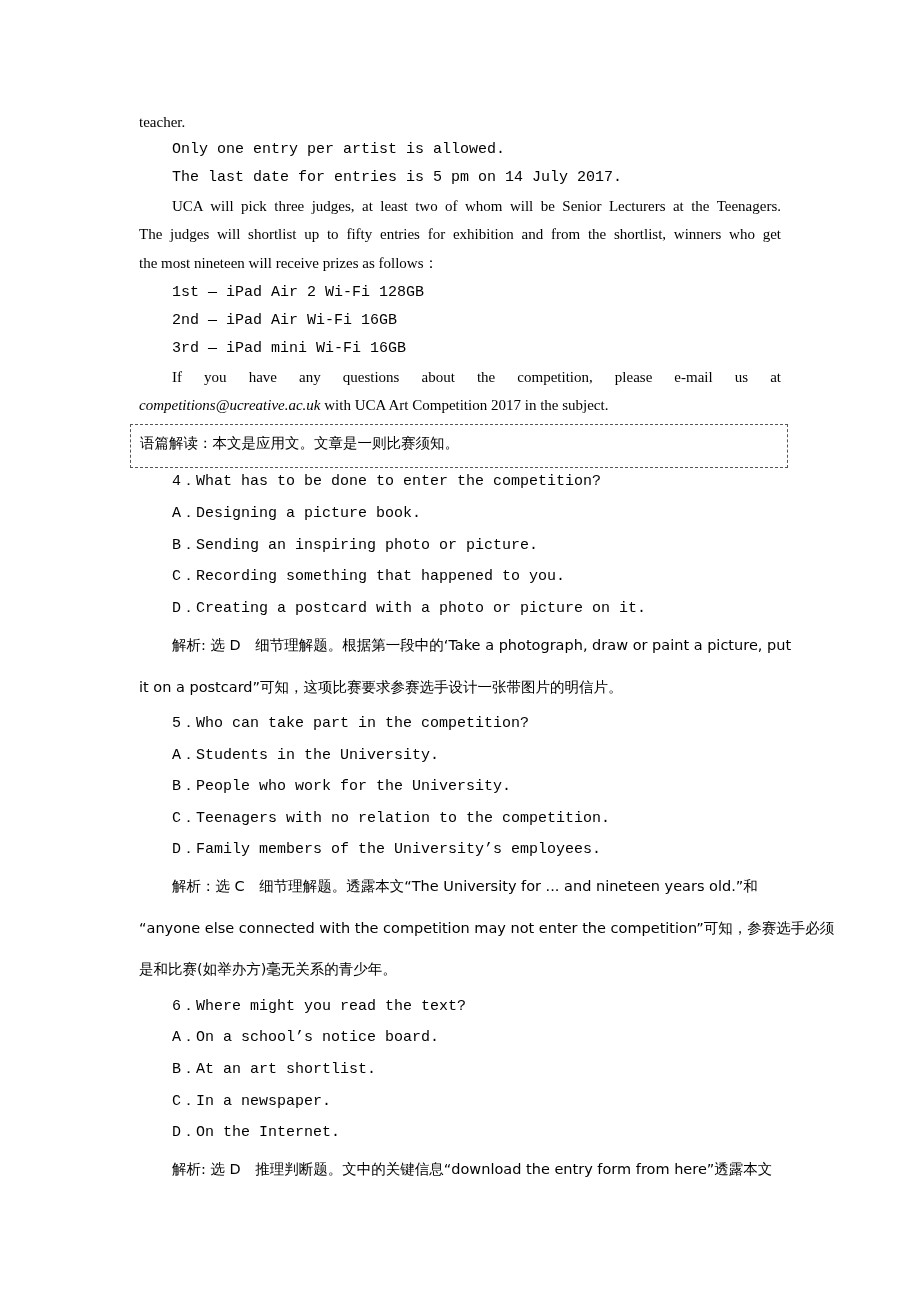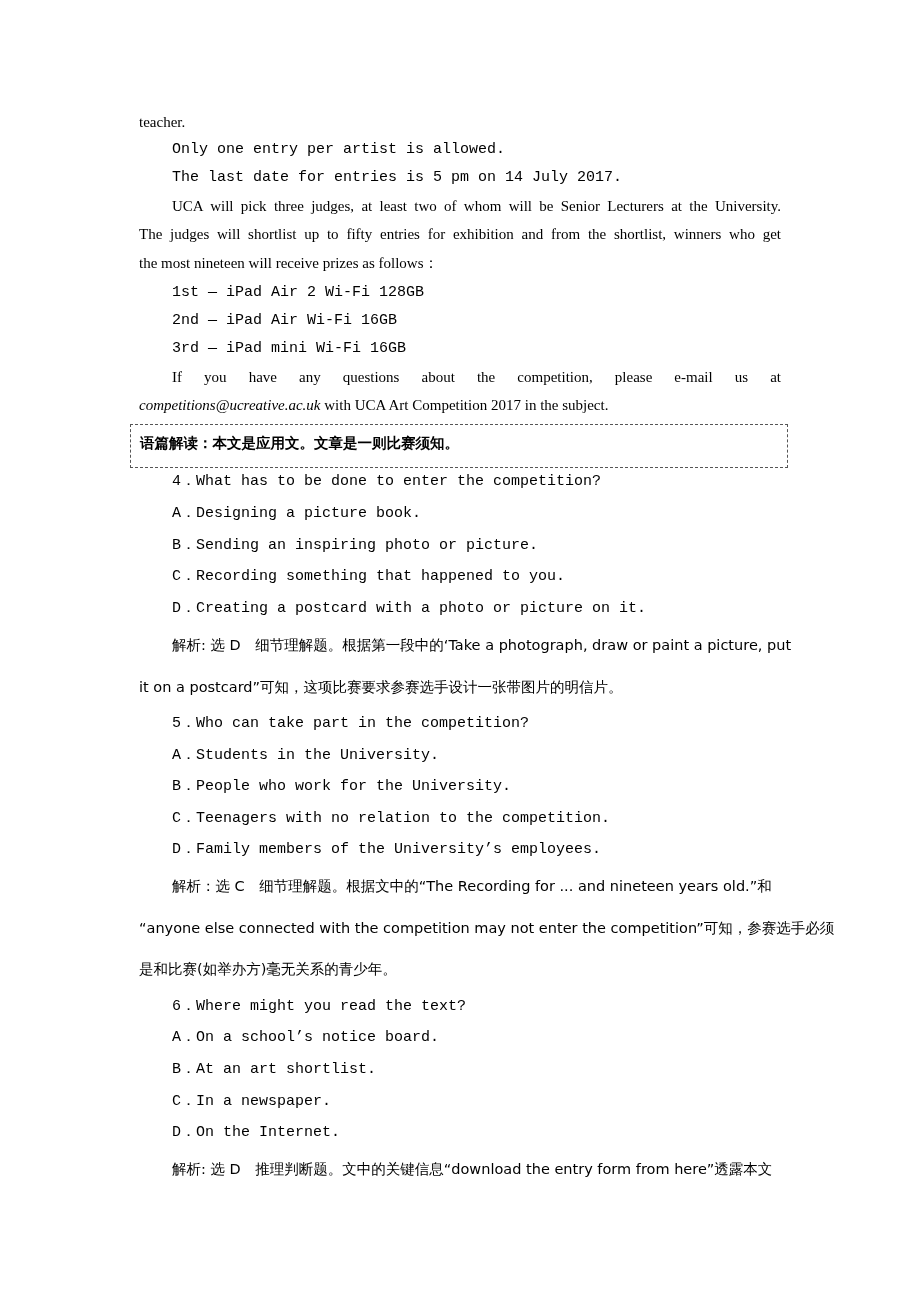--- a/index.html
+++ b/index.html
@@ -5,32 +5,32 @@
   html, body { margin: 0; padding: 0; background: #ffffff; }
   body { width: 920px; height: 1302px; position: relative; overflow: hidden;
          font-family: "Liberation Serif", "DejaVu Serif", serif; color: #000; }
   .page { position: absolute; left: 139px; top: 0; width: 642px; }
   .line { position: absolute; left: 0; font-size: 15px; line-height: 20px; white-space: nowrap; }
   .ind { left: 33px; font-family: Liberation Mono, monospace; }
   .just { width: 642px; text-align: justify; text-align-last: justify; white-space: normal; }
   .just-ind { left: 33px; width: 609px; text-align: justify; text-align-last: justify; white-space: normal; }
   .cn { font-family: "DejaVu Sans", "Liberation Sans", sans-serif; font-size: 14.5px; }
   .box { position: absolute; left: 130px; top: 424px; width: 658px; height: 44px;
-         border: 1px dashed #555; box-sizing: border-box; font-weight: bold; }
+         border: 1px dashed #555; box-sizing: border-box; }
   .box .line { left: 9px; top: 8px; }
   em { font-style: italic; }
 </style>
 </head>
 <body>
 
 <div class="page">
   <div class="line" style="top:112px">teacher.</div>
   <div class="line ind" style="top:140px">Only one entry per artist is allowed.</div>
   <div class="line ind" style="top:168px">The last date for entries is 5 pm on 14 July 2017.</div>
-  <div class="line just-ind" style="top:196px">UCA will pick three judges, at least two of whom will be Senior Lecturers at the University.</div>
+  <div class="line just-ind" style="top:196px">UCA will pick three judges, at least two of whom will be Senior Lecturers at the Teenagers.</div>
   <div class="line just" style="top:224px">The judges will shortlist up to fifty entries for exhibition and from the shortlist, winners who get</div>
   <div class="line" style="top:253px">the most nineteen will receive prizes as follows：</div>
 
   <div class="line ind" style="top:283px">1st — iPad Air 2 Wi-Fi 128GB</div>
   <div class="line ind" style="top:311px">2nd — iPad Air Wi-Fi 16GB</div>
   <div class="line ind" style="top:339px">3rd — iPad mini Wi-Fi 16GB</div>
 
   <div class="line just-ind" style="top:367px">If you have any questions about the competition, please e-mail us at</div>
   <div class="line" style="top:395px"><em>competitions@ucreative.ac.uk</em><span> with UCA Art Competition 2017 in the subject.</span></div>
 
@@ -40,21 +40,21 @@
   <div class="line ind" style="top:567px">C．Recording something that happened to you.</div>
   <div class="line ind" style="top:599px">D．Creating a postcard with a photo or picture on it.</div>
   <div class="line ind cn" style="top:635px">解析: 选 D　细节理解题。根据第一段中的‘Take a photograph, draw or paint a picture, put</div>
   <div class="line cn" style="top:677px">it on a postcard”可知，这项比赛要求参赛选手设计一张带图片的明信片。</div>
 
   <div class="line ind" style="top:714px">5．Who can take part in the competition?</div>
   <div class="line ind" style="top:746px">A．Students in the University.</div>
   <div class="line ind" style="top:777px">B．People who work for the University.</div>
   <div class="line ind" style="top:809px">C．Teenagers with no relation to the competition.</div>
   <div class="line ind" style="top:840px">D．Family members of the University’s employees.</div>
-  <div class="line ind cn" style="top:876px">解析：选 C　细节理解题。根据文中的“The Recording for ... and nineteen years old.”和</div>
+  <div class="line ind cn" style="top:876px">解析：选 C　细节理解题。透露本文“The University for ... and nineteen years old.”和</div>
   <div class="line cn" style="top:918px">“anyone else connected with the competition may not enter the competition”可知，参赛选手必须</div>
   <div class="line cn" style="top:959px">是和比赛(如举办方)毫无关系的青少年。</div>
 
   <div class="line ind" style="top:997px">6．Where might you read the text?</div>
   <div class="line ind" style="top:1028px">A．On a school’s notice board.</div>
   <div class="line ind" style="top:1060px">B．At an art shortlist.</div>
   <div class="line ind" style="top:1092px">C．In a newspaper.</div>
   <div class="line ind" style="top:1123px">D．On the Internet.</div>
   <div class="line ind cn" style="top:1159px">解析: 选 D　推理判断题。文中的关键信息“download the entry form from here”透露本文</div>
 </div>

